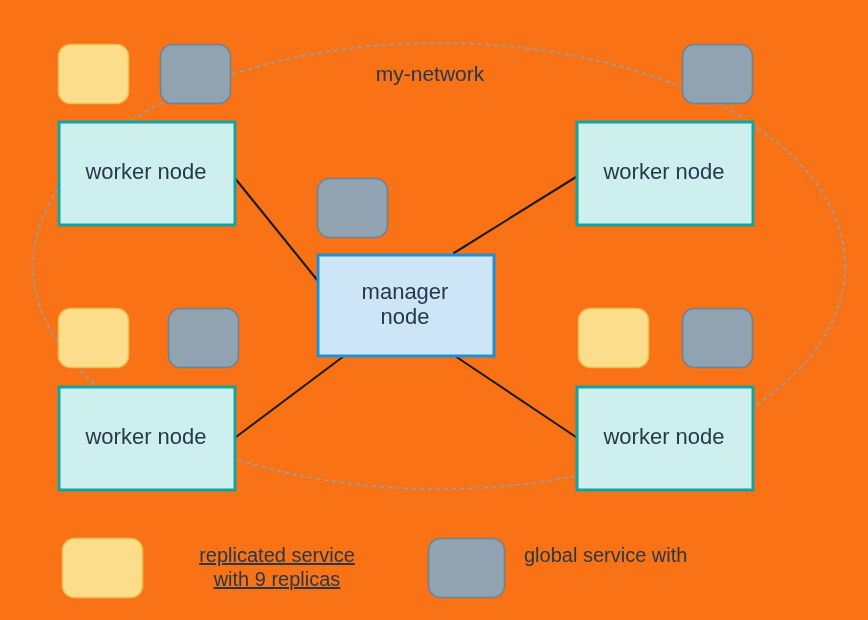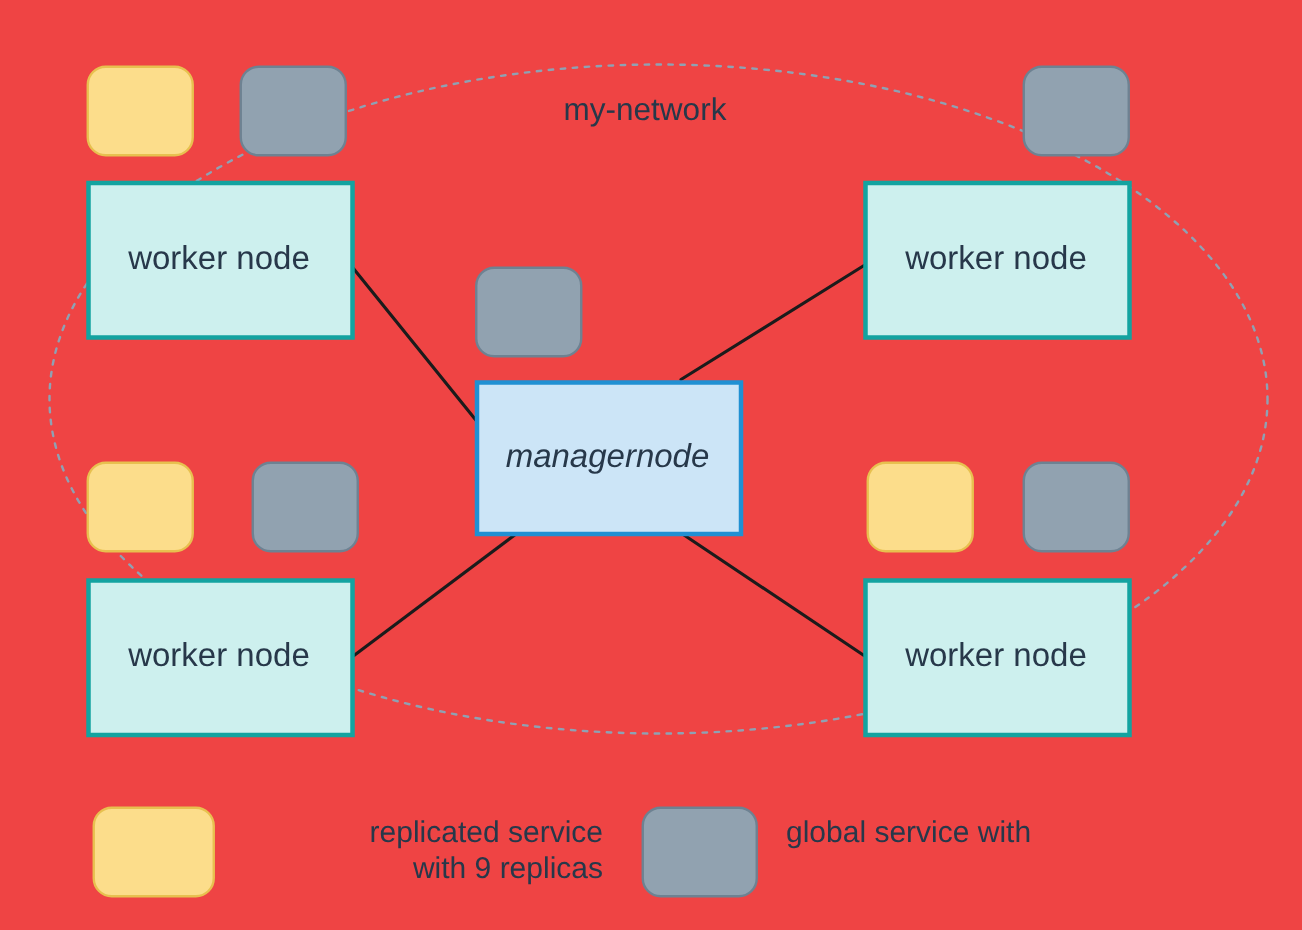--- a/index.html
+++ b/index.html
@@ -3,21 +3,21 @@
 <meta charset="utf-8">
 <title>Docker Swarm network diagram</title>
 <style>
   html,body{margin:0;padding:0;background:#ffffff;}
   body{
     width:868px;height:620px;
     font-family:"Liberation Sans", sans-serif;
     color:#27384a;
     overflow:hidden;
   }
-  #stage{position:relative;width:868px;height:620px;background:#ef4444;}
+  #stage{position:relative;width:868px;height:620px;background:#f97316;}
   #canvas{position:absolute;left:0;top:0;width:868px;height:620px;}
 
   .node-label{
     position:absolute;
     display:flex;align-items:center;justify-content:center;
     text-align:center;
     pointer-events:none;
     color:#27384a;
     line-height:1.12;
   }
@@ -66,30 +66,30 @@
         <rect x="428.5" y="538.5" width="76" height="59" rx="12" ry="12" fill="#91a2b0" stroke="#6e8292" stroke-width="1.6"></rect>
       </g>
   </svg>
 
   <div class="node-label network-label" style="left:355px;top:60px;width:150px;height:28px;">my-network</div>
 
   <div class="node-label worker-label" style="left:58px;top:121px;width:176px;height:103px;">worker node</div>
 
   <div class="node-label worker-label" style="left:576px;top:121px;width:176px;height:103px;">worker node</div>
 
-  <div class="node-label manager-label" style="left:317px;top:254px;width:176px;height:101px;font-style:italic;">
+  <div class="node-label manager-label" style="left:317px;top:254px;width:176px;height:101px;flex-direction:column;">
     <span>manager</span>
     <span>node</span>
   </div>
 
   <div class="node-label worker-label" style="left:58px;top:386px;width:176px;height:103px;">worker node</div>
 
   <div class="node-label worker-label" style="left:576px;top:386px;width:176px;height:103px;">worker node</div>
 
-  <div class="node-label legend-label" style="left:152px;top:543px;width:250px;height:52px;flex-direction:column;align-items:flex-end;">
+  <div class="node-label legend-label" style="left:152px;top:543px;width:250px;height:52px;flex-direction:column;align-items:center;text-decoration:underline;">
     <span>replicated service</span>
     <span>with 9 replicas</span>
   </div>
 
   <div class="node-label legend-label" style="left:524px;top:543px;width:300px;height:52px;flex-direction:column;align-items:flex-start;">
     <span>global service with</span>
   </div>
 
 </div>
 

